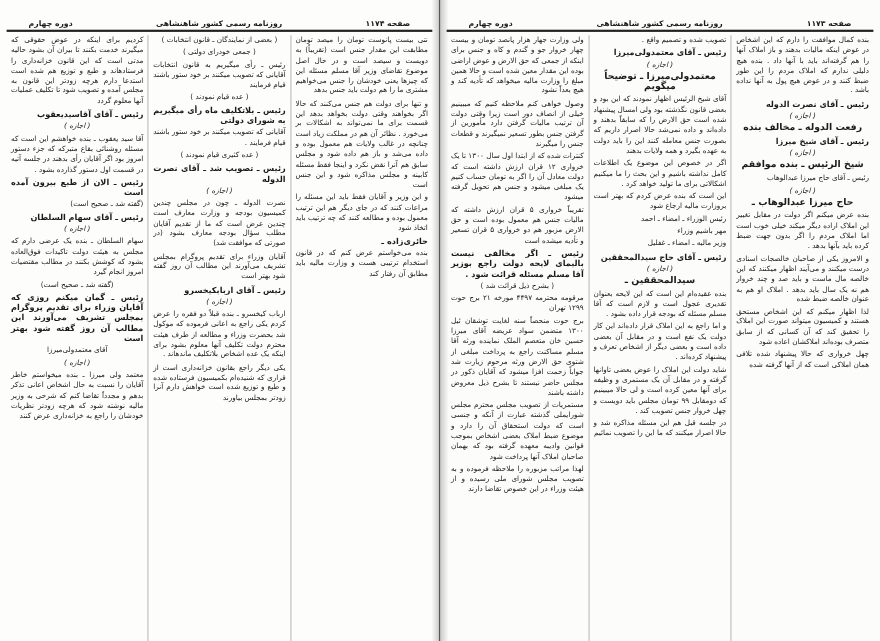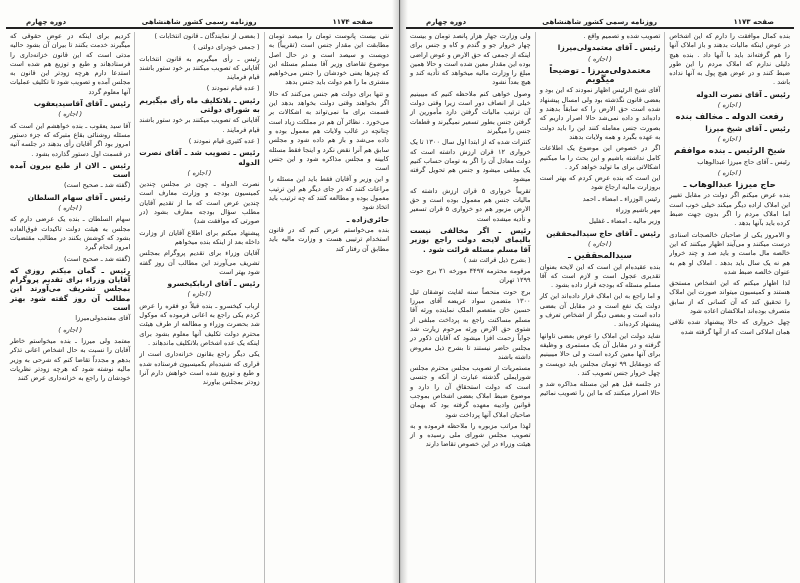--- a/index.html
+++ b/index.html
@@ -31,21 +31,21 @@
     display:flex; flex-direction:row-reverse; height:555px; margin-top:3px;
   }
   .col {
     flex:1; padding:0 4px; box-sizing:border-box; direction:rtl; text-align:justify;
     font-size:6.6px; line-height:9.3px; overflow:hidden;
   }
   .col + .col { border-right:0.5px solid #bbb; }
   .col p { margin:0 0 2px 0; }
   .speaker { font-weight:bold; font-size:7.4px; }
   .heading { text-align:center; font-weight:bold; font-size:8.5px; margin:2px 0; }
-  .center { text-align:right; margin:1px 0; }
+  .center { text-align:center; margin:1px 0; }
   .ijaze { text-align:center; margin:1px 0;font-style:italic; }
 </style>
 </head>
 <body>
 
 <div class="spread">
 
   <div class="page left">
     <div class="header">
       <span>دوره چهارم</span>
@@ -64,21 +64,20 @@
           <p class="center">( بعضی از نمایندگان ـ قانون انتخابات )</p>
           <p class="center">( جمعی خودرای دولتی )</p>
           <p>رئیس ـ رأی میگیریم به قانون انتخابات آقایانی که تصویب میکنند بر خود ستور باشند قیام فرمایند</p>
           <p class="center">( عده قیام نمودند )</p>
           <p class="speaker">رئیس ـ بلاتکلیف ماه رأی میگیریم به شورای دولتی</p>
           <p>آقایانی که تصویب میکنند بر خود ستور باشند قیام فرمایند .</p>
           <p class="center">( عده کثیری قیام نمودند )</p>
           <p class="speaker">رئیس ـ تصویب شد ـ آقای نصرت الدوله</p>
           <p class="ijaze">( اجازه )</p>
           <p>نصرت الدوله ـ چون در مجلس چندین کمیسیون بودجه و وزارت معارف است چندین عرض است که ما از تقدیم آقایان مطلب سؤال بودجه معارف بشود (در صورتی که موافقت شد)</p>
-          <p>پیشنهاد میکنم برای اطلاع آقایان از وزارت داخله بعد از اینکه بنده میخواهم</p>
           <p>آقایان وزراء برای تقدیم پروگرام بمجلس تشریف می‌آورند این مطالب آن روز گفته شود بهتر است</p>
           <p class="speaker">رئیس ـ آقای اربابکیخسرو</p>
           <p class="ijaze">( اجازه )</p>
           <p>ارباب کیخسرو ـ بنده قبلاً دو فقره را عرض کردم یکی راجع به اعانی فرموده که موکول شد بحضرت وزراء و مطالعه از طرف هیئت محترم دولت تکلیف آنها معلوم بشود برای اینکه یک عده اشخاص بلاتکلیف ماندهاند .</p>
           <p>یکی دیگر راجع بقانون خزانه‌داری است از قراری که شنیده‌ام بکمیسیون فرستاده شده و طبع و توزیع شده است خواهش دارم آنرا زودتر بمجلس بیاورند</p>
         </div>
       <div class="col">
           <p>کردیم برای اینکه در عوض حقوقی که میگیرند خدمت بکنند تا بیران آن بشود حالیه مدتی است که این قانون خزانه‌داری را فرستادهاند و طبع و توزیع هم شده است استدعا دارم هرچه زودتر این قانون به مجلس آمده و تصویب شود تا تکلیف عملیات آنها معلوم گردد</p>
           <p class="speaker">رئیس ـ آقای آقاسیدیعقوب</p>
           <p class="ijaze">( اجازه )</p>

